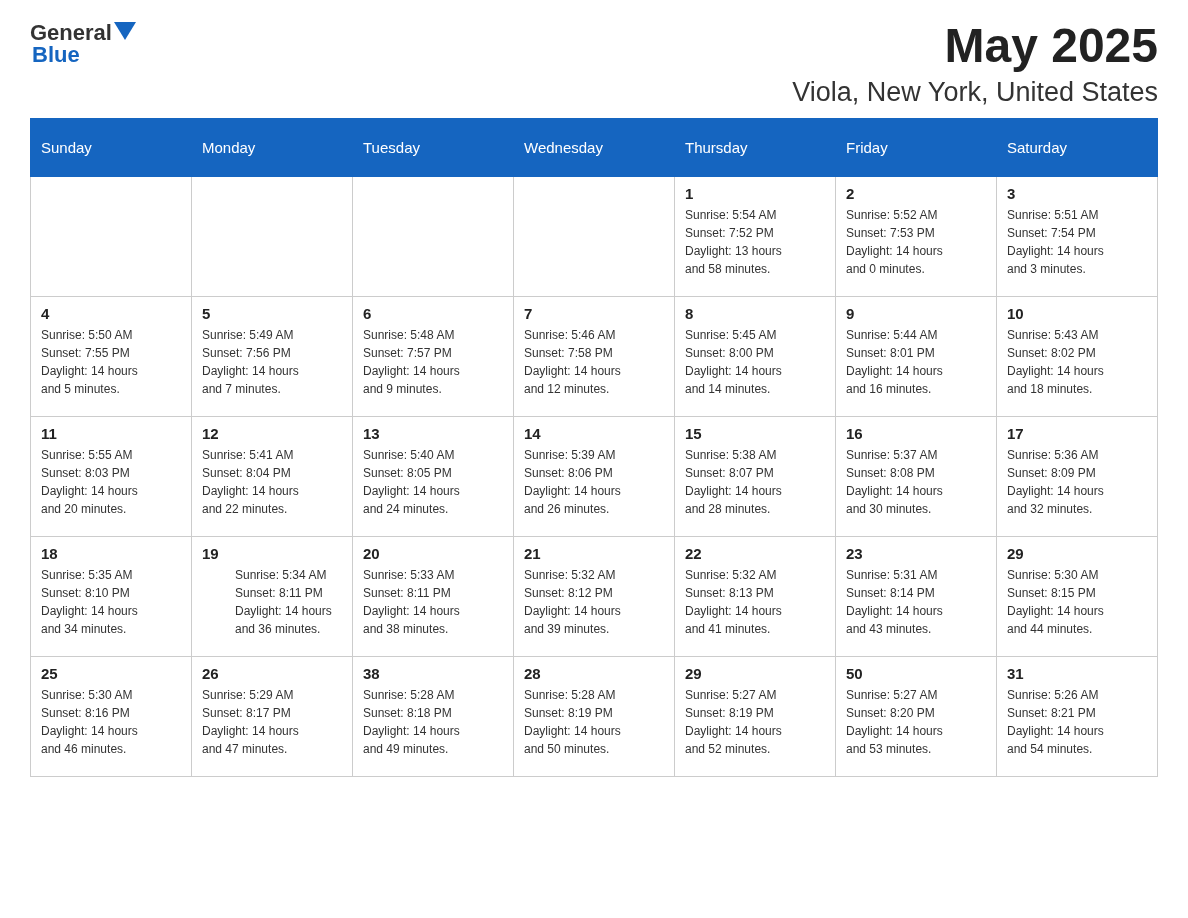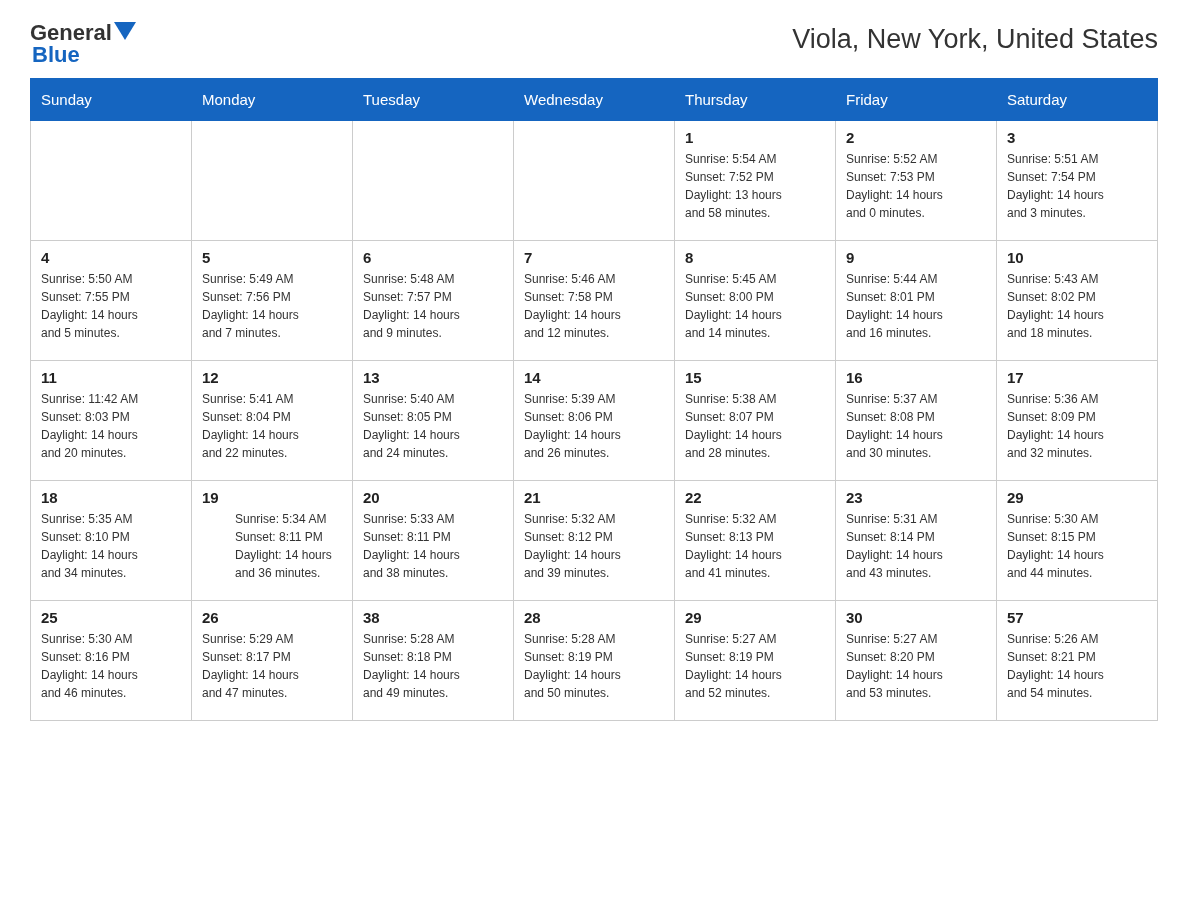--- a/index.html
+++ b/index.html
@@ -31,21 +31,21 @@
       margin-top: 4px;
     }
     .calendar-table {
       width: 100%;
       border-collapse: collapse;
       margin-top: 10px;
     }
     .calendar-table th {
       background-color: #1565c0;
       color: #fff;
-      padding: 12px 10px;
+      padding: 20px 10px;
       font-size: 15px;
       font-weight: normal;
       text-align: left;
       border: 1px solid #1565c0;
     }
     .calendar-table td {
       vertical-align: top;
       padding: 8px 10px;
       border: 1px solid #ccc;
       font-size: 12.5px;
@@ -107,20 +107,21 @@
 <div class="header">
   <div class="logo-wrapper">
     <div class="logo-line1">
       <span class="logo-name">
         <span class="gen">General</span><span class="logo-arrow"></span>
       </span>
     </div>
     <div class="logo-blue-line">Blue</div>
   </div>
   <div class="title-section">
+    <div class="month-title">May 2025</div>
     <div class="location">Viola, New York, United States</div>
   </div>
 </div>
 
 <table class="calendar-table">
   <thead>
     <tr>
     <th>Sunday</th>
         <th>Monday</th>
         <th>Tuesday</th>
@@ -205,21 +206,21 @@
           <div class="day-number">10</div>
           <div class="day-info" style="white-space: pre-line;">Sunrise: 5:43 AM
 Sunset: 8:02 PM
 Daylight: 14 hours
 and 18 minutes.</div>
         </td>
       </tr>
       <tr>
         <td>
           <div class="day-number">11</div>
-          <div class="day-info" style="white-space: pre-line;">Sunrise: 11:42 AM
+          <div class="day-info" style="white-space: pre-line;">Sunrise: 5:55 AM
 Sunset: 8:03 PM
 Daylight: 14 hours
 and 20 minutes.</div>
         </td>
         <td>
           <div class="day-number">12</div>
           <div class="day-info" style="white-space: pre-line;">Sunrise: 5:41 AM
 Sunset: 8:04 PM
 Daylight: 14 hours
 and 22 minutes.</div>
@@ -341,28 +342,28 @@
 and 50 minutes.</div>
         </td>
         <td>
           <div class="day-number">29</div>
           <div class="day-info" style="white-space: pre-line;">Sunrise: 5:27 AM
 Sunset: 8:19 PM
 Daylight: 14 hours
 and 52 minutes.</div>
         </td>
         <td>
-          <div class="day-number">30</div>
+          <div class="day-number">50</div>
           <div class="day-info" style="white-space: pre-line;">Sunrise: 5:27 AM
 Sunset: 8:20 PM
 Daylight: 14 hours
 and 53 minutes.</div>
         </td>
         <td>
-          <div class="day-number">57</div>
+          <div class="day-number">31</div>
           <div class="day-info" style="white-space: pre-line;">Sunrise: 5:26 AM
 Sunset: 8:21 PM
 Daylight: 14 hours
 and 54 minutes.</div>
         </td>
       </tr>
     </tbody>
 </table>
 
 </body></html>

